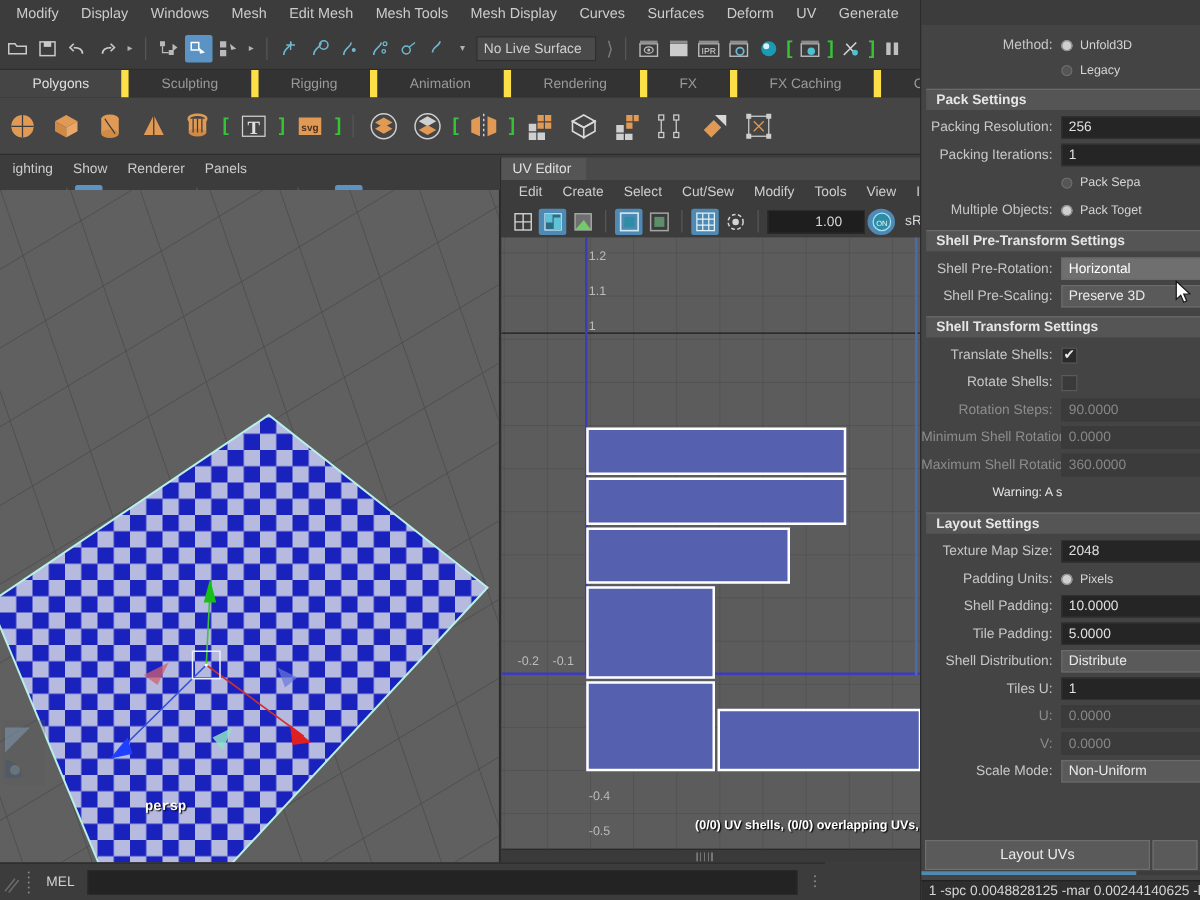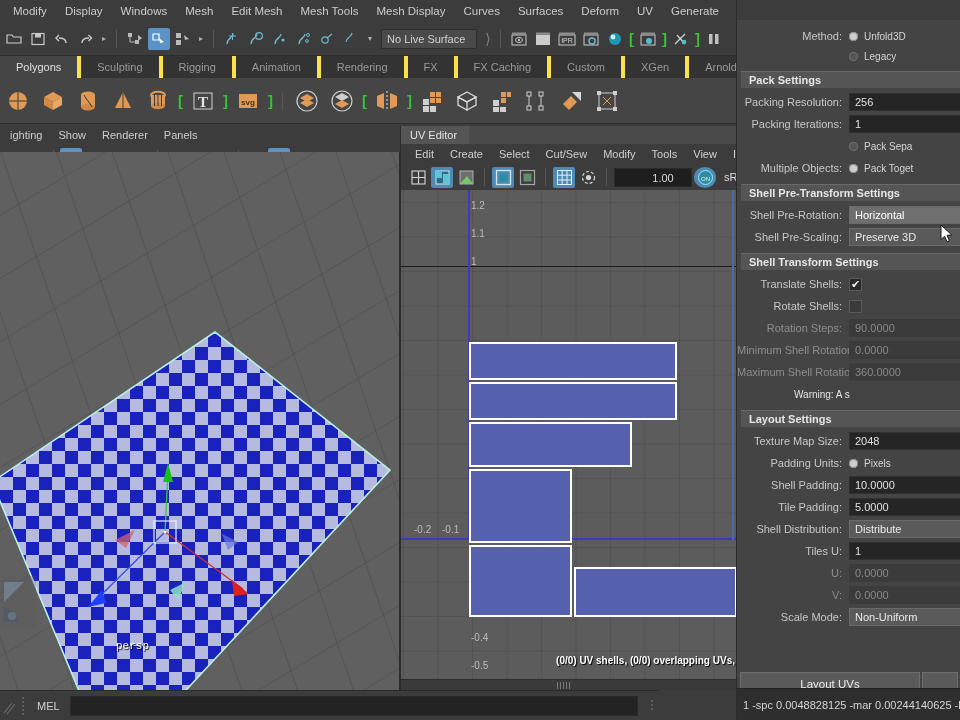--- a/index.html
+++ b/index.html
@@ -29,22 +29,22 @@
   .sep { width:1px; height:18px; background:#565656; margin:0 5px; flex:0 0 auto; }
   .chev { color:#b0b0b0; font-size:8px; padding:0 3px; flex:0 0 auto;}
   .livefield { height:20px; width:96px; background:#4a4a4a; border:1px solid #2e2e2e;
                color:#d0d0d0; font-size:11px; line-height:18px; padding-left:5px;
                margin:0 4px; flex:0 0 auto; }
   .brk { color:#7a7a7a; font-size:15px; padding:0 2px; flex:0 0 auto;}
 
   
   .shelftabs { height:22px; background:#333333; display:flex; align-items:stretch;
                font-size:11px; overflow:hidden; white-space:nowrap; }
-  .stab { padding:0 16px; line-height:22px; color:#9a9a9a; background:#333333;
-          border-right:4px solid #fde047; flex:0 0 auto; }
+  .stab { padding:0 26px; line-height:22px; color:#9a9a9a; background:#333333;
+          border-right:6px solid #fde047; flex:0 0 auto; }
   .stab.on { background:#454545; color:#e0e0e0; }
   .gbrk { color:#36c436; font-weight:bold; padding:0 1px; }
 
   
   .shelfrow { height:46px; background:#454545; display:flex; align-items:center;
               padding-left:2px; gap:3px; overflow:hidden; white-space:nowrap;
               border-bottom:1px solid #2e2e2e;}
   .sic { width:32px; height:32px; flex:0 0 auto; display:inline-flex;
          align-items:center; justify-content:center; }
 
@@ -59,21 +59,21 @@
             border-bottom:1px solid #2b2b2b;}
   .vic { width:22px; height:22px; flex:0 0 auto; display:inline-flex;
          align-items:center; justify-content:center; border-radius:2px; }
   .vic.act { background:#5a93c4; }
 
   
   .viewport { position:absolute; left:0; top:152px; width:400px; height:538px;
               background:#5e5e5e; overflow:hidden; border-right:1px solid #2b2b2b;}
   .gridbg { position:absolute; inset:0; background:#606060; }
   .persp-label { position:absolute; left:116px; bottom:38px; color:#ffffff;
-                 font-family:"Liberation Mono", monospace; font-size:11px; font-weight:normal;
+                 font-family:"Liberation Mono", monospace; font-size:11px; font-weight:bold;
                  text-shadow:1px 1px 1px #000;margin-top:28px; }
   .axisgizmo { position:absolute; left:2px; bottom:60px; width:36px; height:54px;
                opacity:0.55; }
 
   
   .cmdrow { position:absolute; left:0; bottom:0; width:660px; height:30px;
             background:#3c3c3c; display:flex; align-items:center;
             border-top:1px solid #2b2b2b; }
   .helpgrip { width:14px; height:18px; margin-left:3px; opacity:.5;}
   .dots { width:6px; height:22px; margin:0 4px; }
@@ -149,21 +149,21 @@
          color:#e8e8e8; font-size:11px; line-height:11px; flex:0 0 auto;}
   .chk.off { color:transparent; background:#3a3a3a;}
   .warn { font-size:10px; color:#e4e4e4; padding-left:57px; white-space:nowrap;}
   .btnrow { position:absolute; left:0; bottom:24px; width:224px; height:30px;
             display:flex; align-items:flex-end; padding:0 3px; gap:2px;}
   .bigbtn { height:24px; background:#5a5a5a; border:1px solid #6e6e6e;
             color:#ececec; font-size:11.5px; display:flex; align-items:center;
             justify-content:center; }
   .rprogress { position:absolute; left:0; bottom:20px; width:224px; height:3px; background:#3c3c3c;}
   .rprogress .bar { height:3px; width:172px; background:#4f8ab5; }
-  .rfooter { position:absolute; left:0; bottom:0; width:224px; height:32px;
+  .rfooter { position:absolute; left:0; bottom:0; width:224px; height:16px;
              background:#2e2e2e; border-top:1px solid #222; display:flex; align-items:center;}
   .rfooter .txt { font-size:11px; color:#d6d6d6; padding-left:6px; white-space:nowrap;
                   overflow:hidden; }
   .cursor { position:absolute; width:14px; height:20px; pointer-events:none; }
 </style>
 </head>
 <body>
 
 <div class="app">
 

